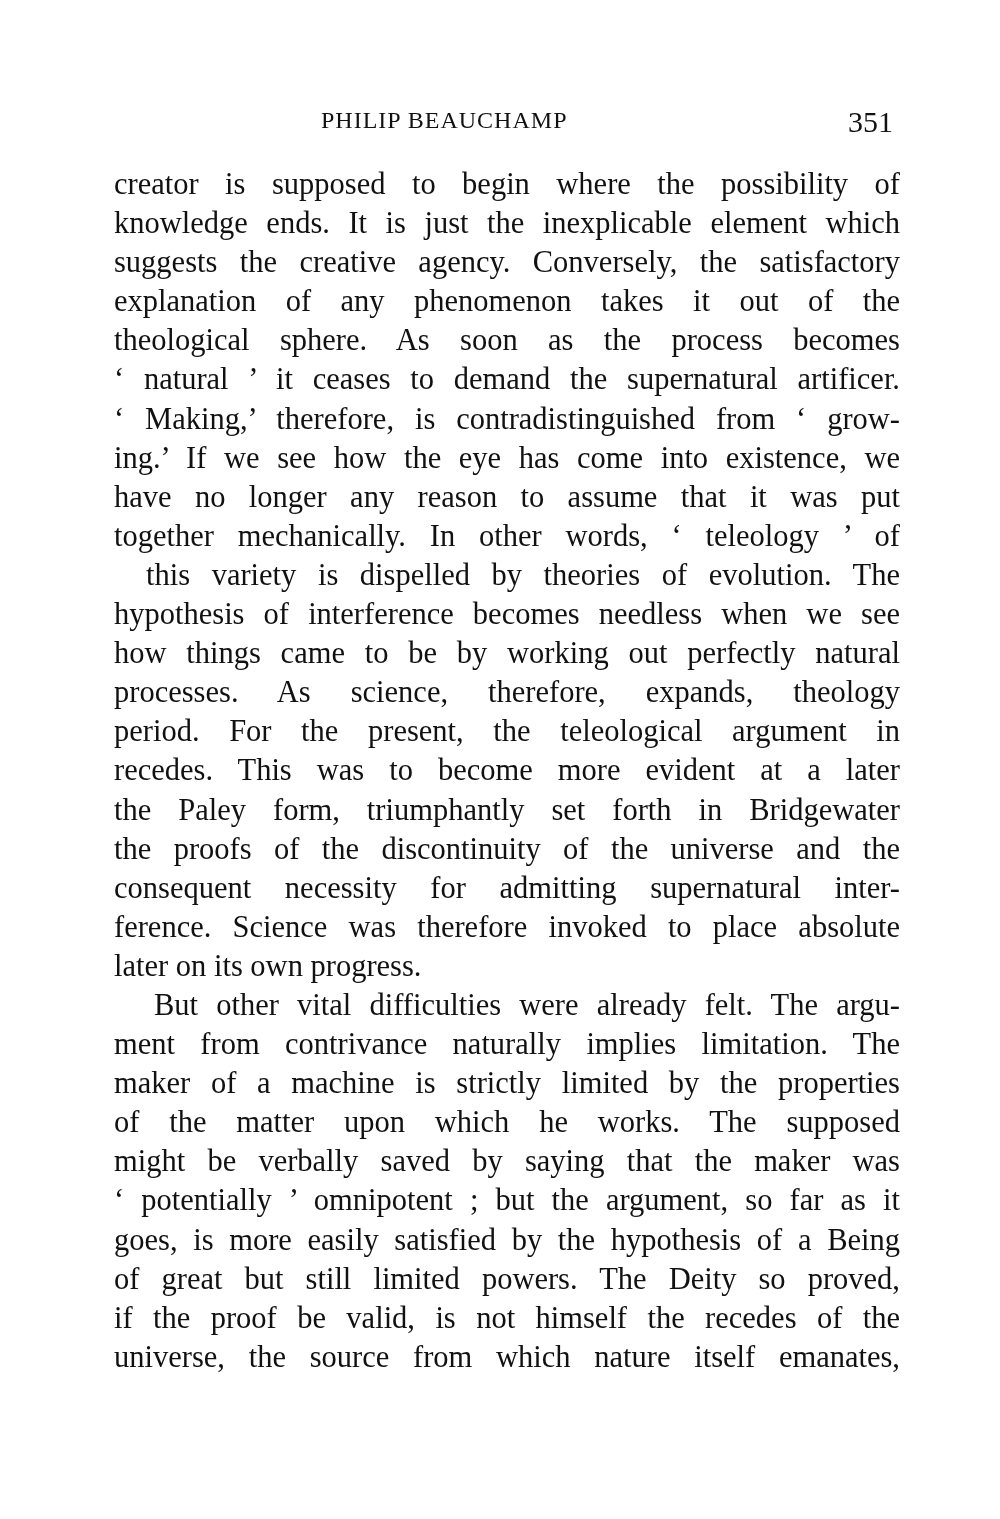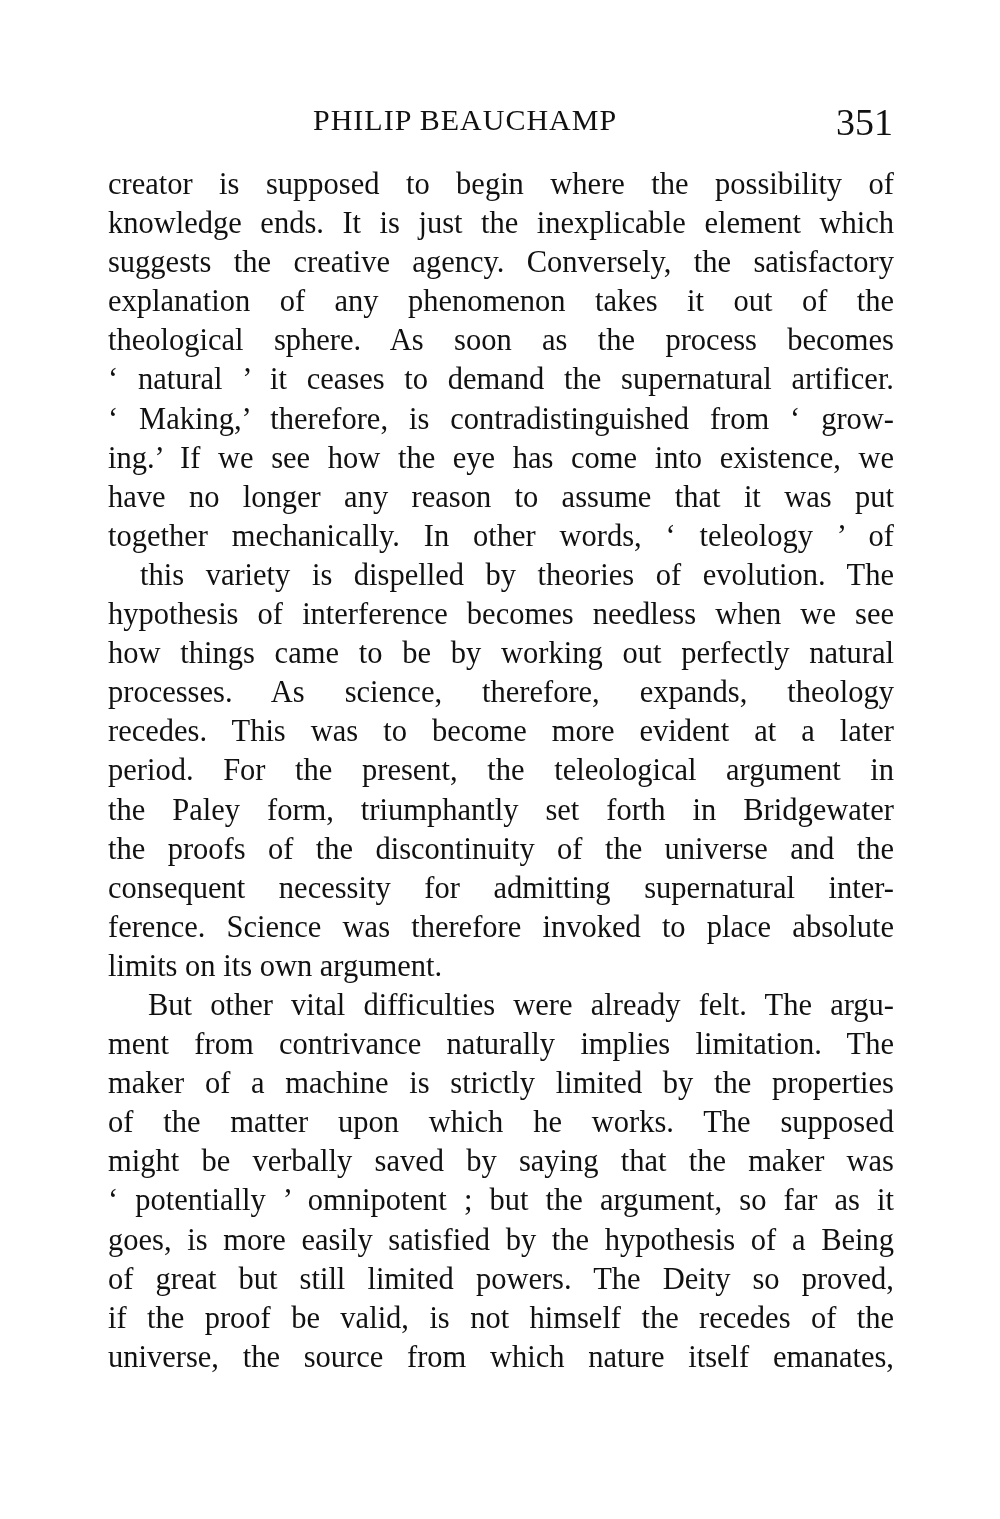--- a/index.html
+++ b/index.html
@@ -25,38 +25,38 @@
     }
     .running-head {
       position: absolute;
       top: 100px;
       left: 107px;
       width: 786px;
       height: 40px;
     }
     .running-title {
       position: absolute;
-      left: 206px;
+      left: 214px;
       top: 0;
-      font-size: 30px;
+      font-size: 24px;
       letter-spacing: 1px;
       line-height: 40px;
       white-space: nowrap;
     }
     .page-number {
       position: absolute;
       right: 0;
       top: 2px;
-      font-size: 38px;
+      font-size: 30px;
       line-height: 40px;
       white-space: nowrap;
     }
     .body-text {
       position: absolute;
-      left: 108px;
+      left: 114px;
       top: 165px;
       width: 786px;
       font-family: Liberation Serif, serif;
     }
     .line {
       display: block;
       font-size: 30.5px;
       line-height: 39.1px;
       height: 39.1px;
       text-align: justify;
@@ -89,27 +89,27 @@
       <span class="line" style="white-space: normal; overflow: hidden;">theological sphere.  As soon as the process becomes</span>
       <span class="line" style="white-space: normal; overflow: hidden;">‘ natural ’ it ceases to demand the supernatural artificer.</span>
       <span class="line" style="white-space: normal; overflow: hidden;">‘ Making,’ therefore, is contradistinguished from ‘ grow-</span>
       <span class="line" style="white-space: normal; overflow: hidden;">ing.’  If we see how the eye has come into existence, we</span>
       <span class="line" style="white-space: normal; overflow: hidden;">have no longer any reason to assume that it was put</span>
       <span class="line" style="white-space: normal; overflow: hidden;">together mechanically.  In other words, ‘ teleology ’ of</span>
       <span class="line" style="white-space: normal; overflow: hidden; margin-left: 32px;">this variety is dispelled by theories of evolution.  The</span>
       <span class="line" style="white-space: normal; overflow: hidden;">hypothesis of interference becomes needless when we see</span>
       <span class="line" style="white-space: normal; overflow: hidden;">how things came to be by working out perfectly natural</span>
       <span class="line" style="white-space: normal; overflow: hidden;">processes.  As science, therefore, expands, theology</span>
+      <span class="line" style="white-space: normal; overflow: hidden;">period.  For the present, the teleological argument in</span>
       <span class="line" style="white-space: normal; overflow: hidden;">recedes.  This was to become more evident at a later</span>
-      <span class="line" style="white-space: normal; overflow: hidden;">period.  For the present, the teleological argument in</span>
       <span class="line" style="white-space: normal; overflow: hidden;">the Paley form, triumphantly set forth in Bridgewater</span>
       <span class="line" style="white-space: normal; overflow: hidden;">the proofs of the discontinuity of the universe and the</span>
       <span class="line" style="white-space: normal; overflow: hidden;">consequent necessity for admitting supernatural inter-</span>
       <span class="line" style="white-space: normal; overflow: hidden;">ference.  Science was therefore invoked to place absolute</span>
-      <span class="line last" style="white-space: normal; overflow: hidden;">limits on its own argument.</span>
+      <span class="line last" style="white-space: normal; overflow: hidden;">later on its own progress.</span>
     </div>
     <div>
       <span class="line indent" style="white-space: normal; overflow: hidden;">But other vital difficulties were already felt.  The argu-</span>
       <span class="line" style="white-space: normal; overflow: hidden;">ment from contrivance naturally implies limitation.  The</span>
       <span class="line" style="white-space: normal; overflow: hidden;">maker of a machine is strictly limited by the properties</span>
       <span class="line" style="white-space: normal; overflow: hidden;">of the matter upon which he works.  The supposed</span>
       <span class="line" style="white-space: normal; overflow: hidden;">might be verbally saved by saying that the maker was</span>
       <span class="line" style="white-space: normal; overflow: hidden;">‘ potentially ’ omnipotent ;  but the argument, so far as it</span>
       <span class="line" style="white-space: normal; overflow: hidden;">goes, is more easily satisfied by the hypothesis of a Being</span>
       <span class="line" style="white-space: normal; overflow: hidden;">of great but still limited powers.  The Deity so proved,</span>

